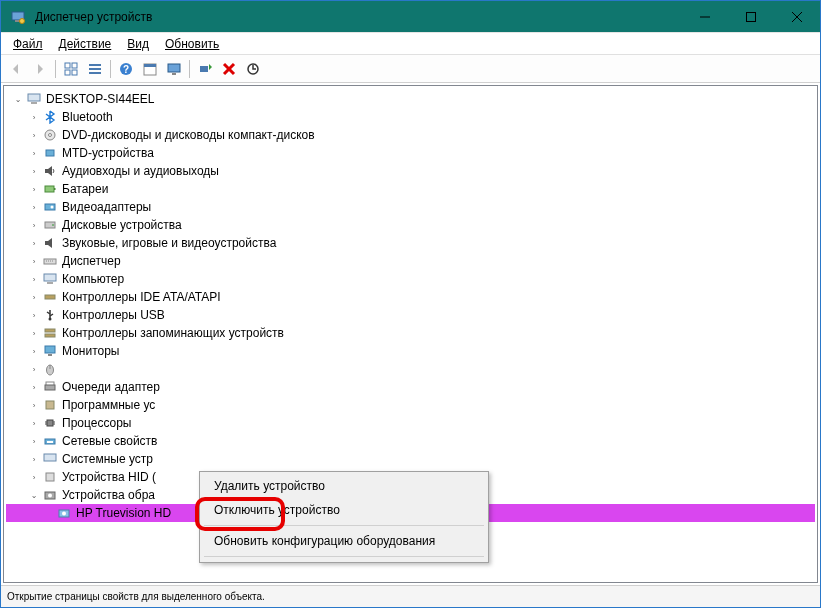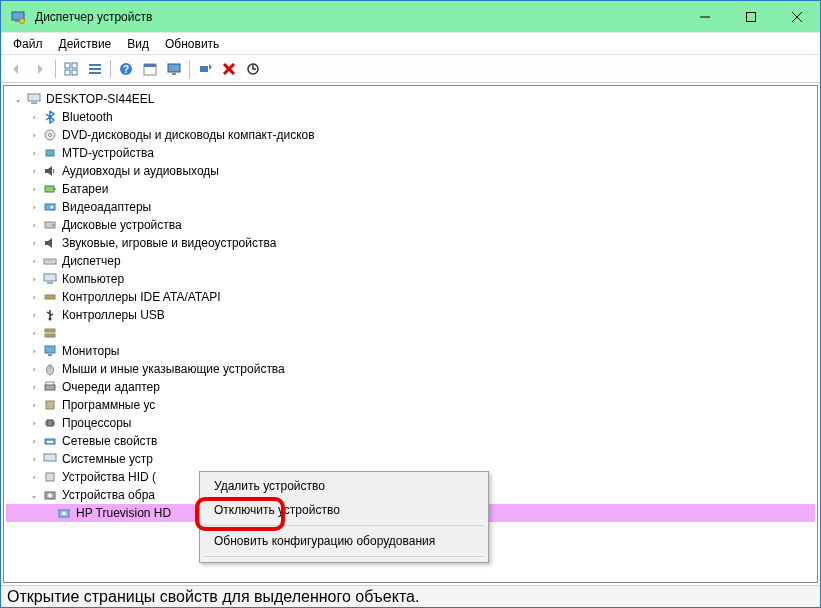--- a/index.html
+++ b/index.html
@@ -1,48 +1,48 @@
 <!DOCTYPE html>
 <html><head>
 <meta charset="utf-8">
 <style>
 * { box-sizing: border-box; margin: 0; padding: 0; font-family: "Segoe UI", Tahoma, sans-serif; }
 body { background: #fff; width: 821px; height: 608px; overflow: hidden; position: relative; }
 .window { width: 821px; height: 608px; border: 1px solid #2977c9; display: flex; flex-direction: column; background: #fff; }
-.titlebar { height: 32px; background: #86efac; display: flex; align-items: center; border-bottom: 1px solid #e5e5e5; }
+.titlebar { height: 32px; background: #0f766e; display: flex; align-items: center; border-bottom: 1px solid #e5e5e5; }
 .titlebar-icon { width: 18px; height: 18px; margin: 0 8px; display: flex; align-items: center; justify-content: center; }
 .titlebar-icon svg { width: 16px; height: 16px; }
 .titlebar-text { flex: 1; font-size: 12px; color: #000; }
 .win-controls { display: flex; height: 100%; }
 .win-btn { width: 46px; height: 32px; display: flex; align-items: center; justify-content: center; cursor: pointer; }
 .win-btn svg { width: 10px; height: 10px; }
 
 .menubar { height: 22px; display: flex; align-items: center; padding: 0 4px; border-bottom: 1px solid #e0e0e0; font-size: 12px; }
-.menu-item { padding: 18px 8px; cursor: pointer; }
+.menu-item { padding: 18px 8px; cursor: pointer; text-decoration: underline; }
 
 .toolbar { height: 28px; display: flex; align-items: center; padding: 2px 4px; border-bottom: 1px solid #d0d0d0; gap: 2px; background: #fdfdfd; }
 .tb-btn { width: 22px; height: 22px; display: flex; align-items: center; justify-content: center; border: 1px solid transparent; cursor: pointer; }
 .tb-btn.disabled { opacity: 0.4; cursor: default; }
 .tb-sep { width: 1px; height: 18px; background: #c0c0c0; margin: 0 2px; }
 .tb-btn svg { width: 16px; height: 16px; }
 
 .content { flex: 1; border: 1px solid #828790; margin: 2px; background: #fff; overflow: auto; position: relative; }
 .tree { padding: 4px 2px; font-size: 12px; }
 .tree-row { display: flex; align-items: center; height: 18px; padding: 0 2px; cursor: pointer; white-space: nowrap; }
-.tree-row.selected { background: #f0abfc; }
+.tree-row.selected { background: #d946ef; }
 .expander { width: 12px; height: 12px; display: inline-flex; align-items: center; justify-content: center; margin-right: 2px; font-size: 8px; color: #606060; }
 .node-icon { width: 16px; height: 16px; display: inline-flex; align-items: center; justify-content: center; margin-right: 4px; }
 .node-icon svg { width: 14px; height: 14px; }
 .indent { display: inline-block; }
 
 .context-menu { position: absolute; left: 195px; top: 385px; width: 290px; background: #f0f0f0; border: 1px solid #a0a0a0; box-shadow: 2px 2px 4px rgba(0,0,0,0.25); font-size: 12px; padding: 2px; }
 .ctx-item { height: 24px; display: flex; align-items: center; padding: 0 24px 0 12px; cursor: pointer; }
 .ctx-sep { height: 1px; background: #d0d0d0; margin: 3px 2px; }
 
-.statusbar { height: 22px; border-top: 1px solid #d0d0d0; display: flex; align-items: center; padding: 0 6px; font-size: 16px; background: #f5f5f5; }
+.statusbar { height: 22px; border-top: 1px solid #d0d0d0; display: flex; align-items: center; padding: 0 6px; font-size: 10px; background: #f5f5f5; }
 
 .red-highlight { position: absolute; left: 195px; top: 497px; width: 90px; height: 34px; border: 4px solid #e60000; border-radius: 10px; pointer-events: none; z-index: 10; }
 </style>
 </head>
 <body>
 
 <div class="window">
 
   <div class="titlebar">
     <span class="titlebar-icon">
@@ -292,20 +292,21 @@
         </div>
       <div class="tree-row">
           <span class="indent" style="width:20px"></span>
           <span class="expander">›</span>
           <span class="node-icon">
             <svg viewBox="0 0 14 14">
               <rect x="2" y="3" width="10" height="3" fill="#b8a060" stroke="#886"></rect>
               <rect x="2" y="8" width="10" height="3" fill="#b8a060" stroke="#886"></rect>
             </svg>
           </span>
+          <span>Контроллеры запоминающих устройств</span>
         </div>
       <div class="tree-row">
           <span class="indent" style="width:20px"></span>
           <span class="expander">›</span>
           <span class="node-icon">
             <svg viewBox="0 0 14 14">
               <rect x="2" y="2" width="10" height="7" fill="#6ab0d8" stroke="#3a7aaa"></rect>
               <rect x="5" y="10" width="4" height="2" fill="#888"></rect>
             </svg>
           </span>
@@ -313,21 +314,20 @@
         </div>
       <div class="tree-row">
           <span class="indent" style="width:20px"></span>
           <span class="expander">›</span>
           <span class="node-icon">
             <svg viewBox="0 0 14 14">
               <ellipse cx="7" cy="8" rx="3.5" ry="5" fill="#ccc" stroke="#888"></ellipse>
               <line x1="7" y1="3" x2="7" y2="7" stroke="#888"></line>
             </svg>
           </span>
-          <span>Мыши и иные указывающие устройства</span>
         </div>
       <div class="tree-row">
           <span class="indent" style="width:20px"></span>
           <span class="expander">›</span>
           <span class="node-icon">
             <svg viewBox="0 0 14 14">
               <rect x="3" y="2" width="8" height="4" fill="#fff" stroke="#888"></rect>
               <rect x="2" y="5" width="10" height="5" fill="#aaa" stroke="#666"></rect>
             </svg>
           </span>

